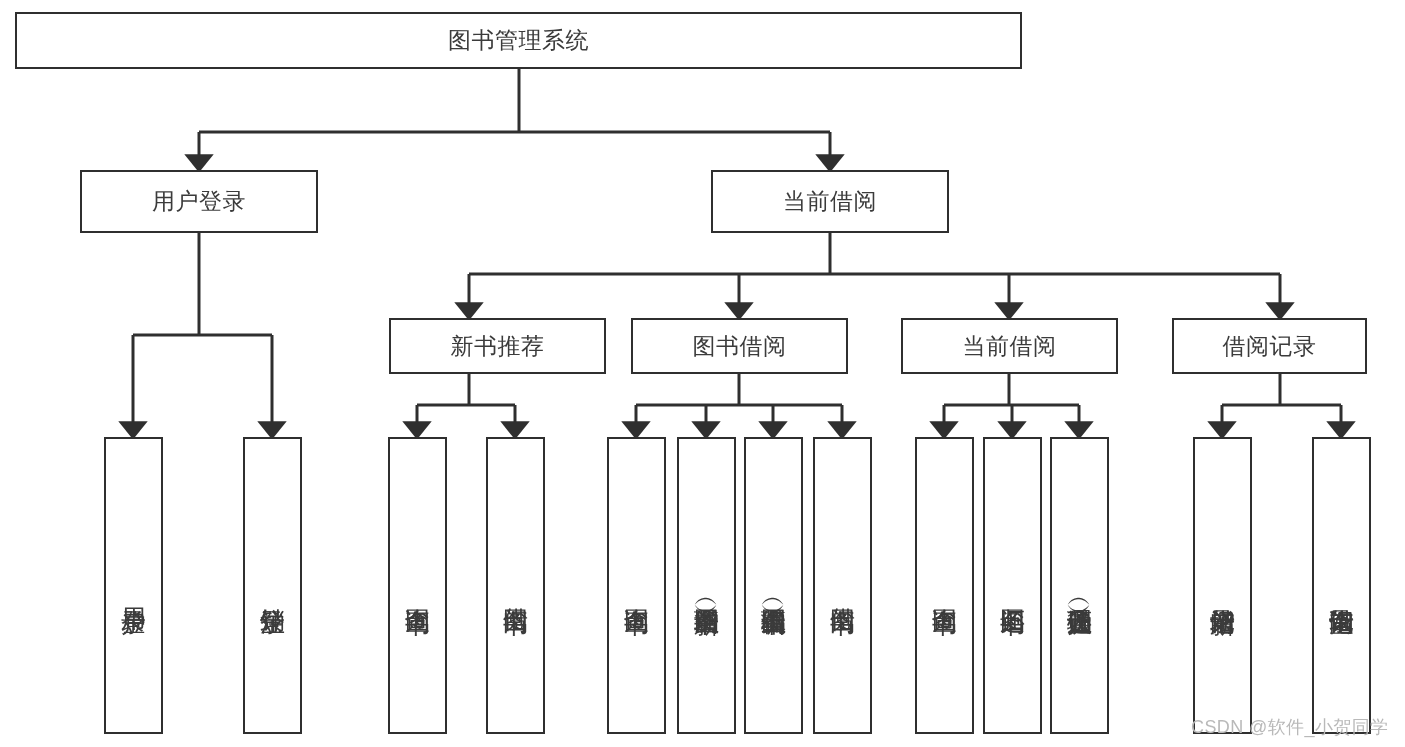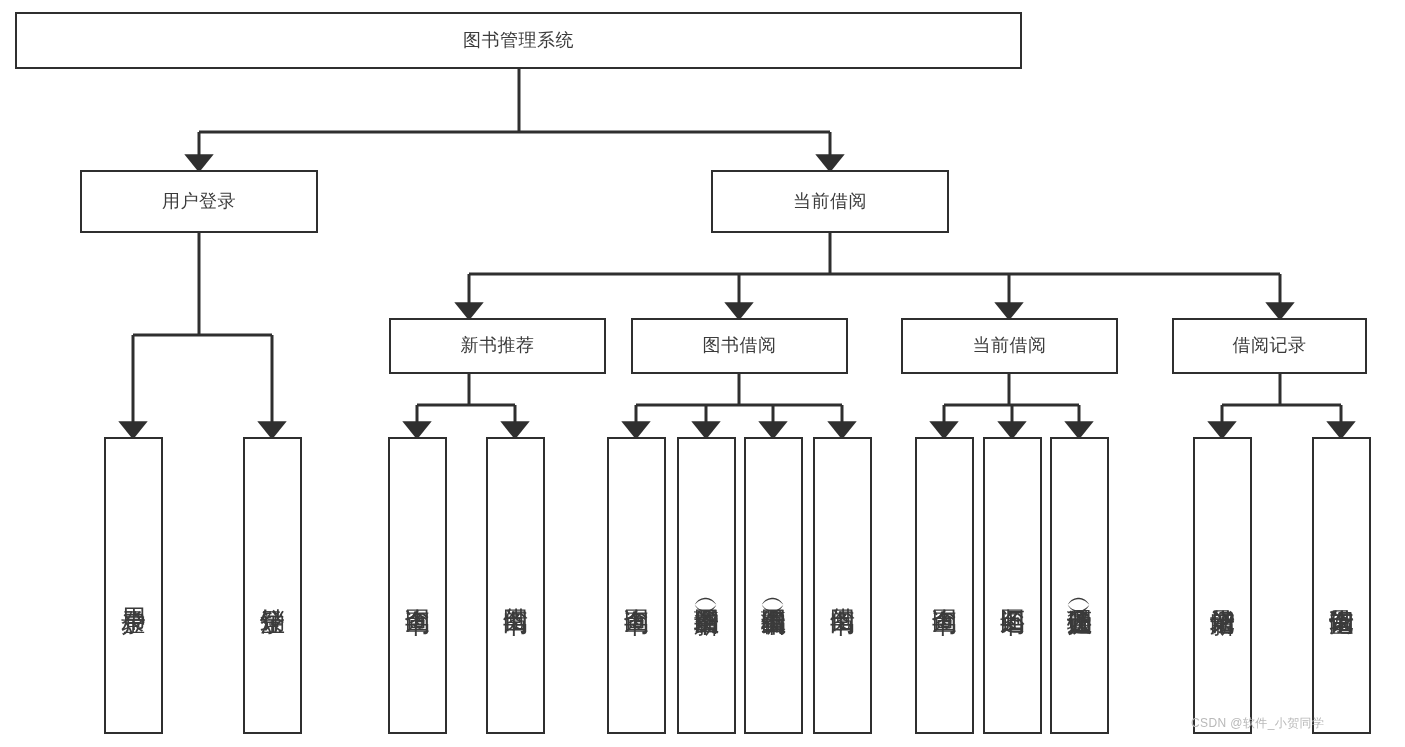--- a/index.html
+++ b/index.html
@@ -40,21 +40,21 @@
     overflow: hidden;
   }
   .node .label {
     display: block;
     line-height: 1.06;
     white-space: nowrap;
     letter-spacing: 0.5px;
   }
   
   .node.horiz .label {
-    font-size: 18px;
+    font-size: 23px;
     text-align: center;
   }
   
   .node.vert {
     align-items: flex-start;
     padding-top: 8px;
   }
   .node.vert .label {
     writing-mode: vertical-rl;
     text-orientation: upright;
@@ -63,21 +63,21 @@
     letter-spacing: 1px;
     text-align: center;
     height: 100%;
   }
   .node.vert.tall .label {
     letter-spacing: 0px;
   }
   .watermark {
     position: absolute;
     color: #b9b9b9;
-    font-size: 12px;
+    font-size: 18px;
     white-space: nowrap;
     letter-spacing: 0.4px;
     pointer-events: none;
   }
 </style>
 </head>
 <body>
 
 <div id="diagram-root">
 

